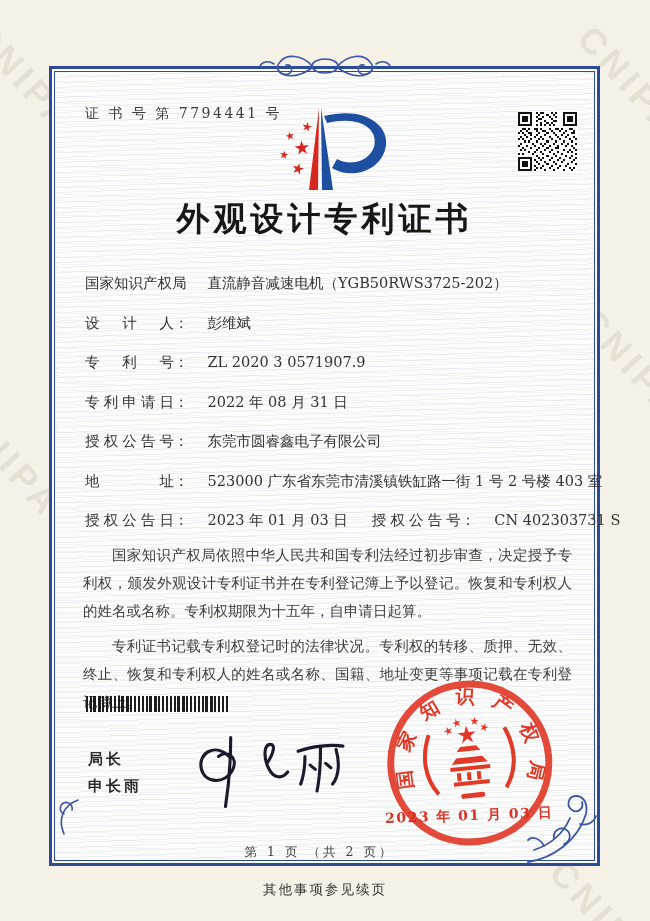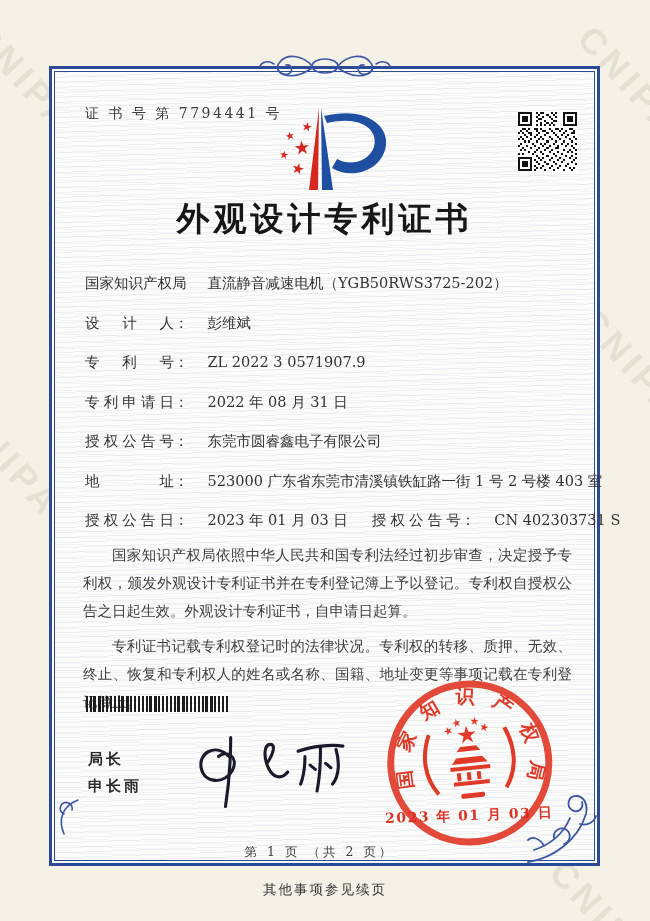--- a/index.html
+++ b/index.html
@@ -182,37 +182,37 @@
 
 <div class="cert-title">外观设计专利证书</div>
 
 <div class="field-row fr0">
   <span class="field-label">国家知识产权局</span><span class="field-colon">：</span><span class="field-value">直流静音减速电机（YGB50RWS3725-202）</span>
 </div>
 <div class="field-row fr1">
   <span class="field-label">设计人</span><span class="field-colon">：</span><span class="field-value">彭维斌</span>
 </div>
 <div class="field-row fr2">
-  <span class="field-label">专利号</span><span class="field-colon">：</span><span class="field-value">ZL 2022 3 0571907.9</span>
+  <span class="field-label">专利号</span><span class="field-colon">：</span><span class="field-value">ZL 2020 3 0571907.9</span>
 </div>
 <div class="field-row fr3">
   <span class="field-label">专利申请日</span><span class="field-colon">：</span><span class="field-value">2022 年 08 月 31 日</span>
 </div>
 <div class="field-row fr4">
   <span class="field-label">授权公告号</span><span class="field-colon">：</span><span class="field-value">东莞市圆睿鑫电子有限公司</span>
 </div>
 <div class="field-row fr5">
   <span class="field-label">地址</span><span class="field-colon">：</span><span class="field-value">523000 广东省东莞市清溪镇铁缸路一街 1 号 2 号楼 403 室</span>
 </div>
 <div class="field-row fr6">
   <span class="field-label">授权公告日</span><span class="field-colon">：</span><span class="field-value">2023 年 01 月 03 日</span><span class="field-label field-pair2">授权公告号</span><span class="field-colon">：</span><span class="field-value">CN 402303731 S</span>
 </div>
 
 <div class="paragraphs">
-  <p>国家知识产权局依照中华人民共和国专利法经过初步审查，决定授予专利权，颁发外观设计专利证书并在专利登记簿上予以登记。专利权自授权公告之日起生效。外观设计专利证书，自申请日起算。</p>
+  <p>国家知识产权局依照中华人民共和国专利法经过初步审查，决定授予专利权，颁发外观设计专利证书并在专利登记簿上予以登记。恢复和专利权人的姓名或名称。专利权期限为十五年，自申请日起算。</p>
   <p>专利证书记载专利权登记时的法律状况。专利权的转移、质押、无效、终止、恢复和专利权人的姓名或名称、国籍、地址变更等事项记载在专利登记簿上。</p>
 </div>
 
 <div class="barcode"></div>
 
 <div class="officer-title">局长</div>
 <div class="officer-name">申长雨</div>
 
 <svg class="signature-svg" viewBox="0 0 190 88">
   <g fill="none" stroke="#1a1a2c" stroke-width="3.6" stroke-linecap="round" stroke-linejoin="round">

